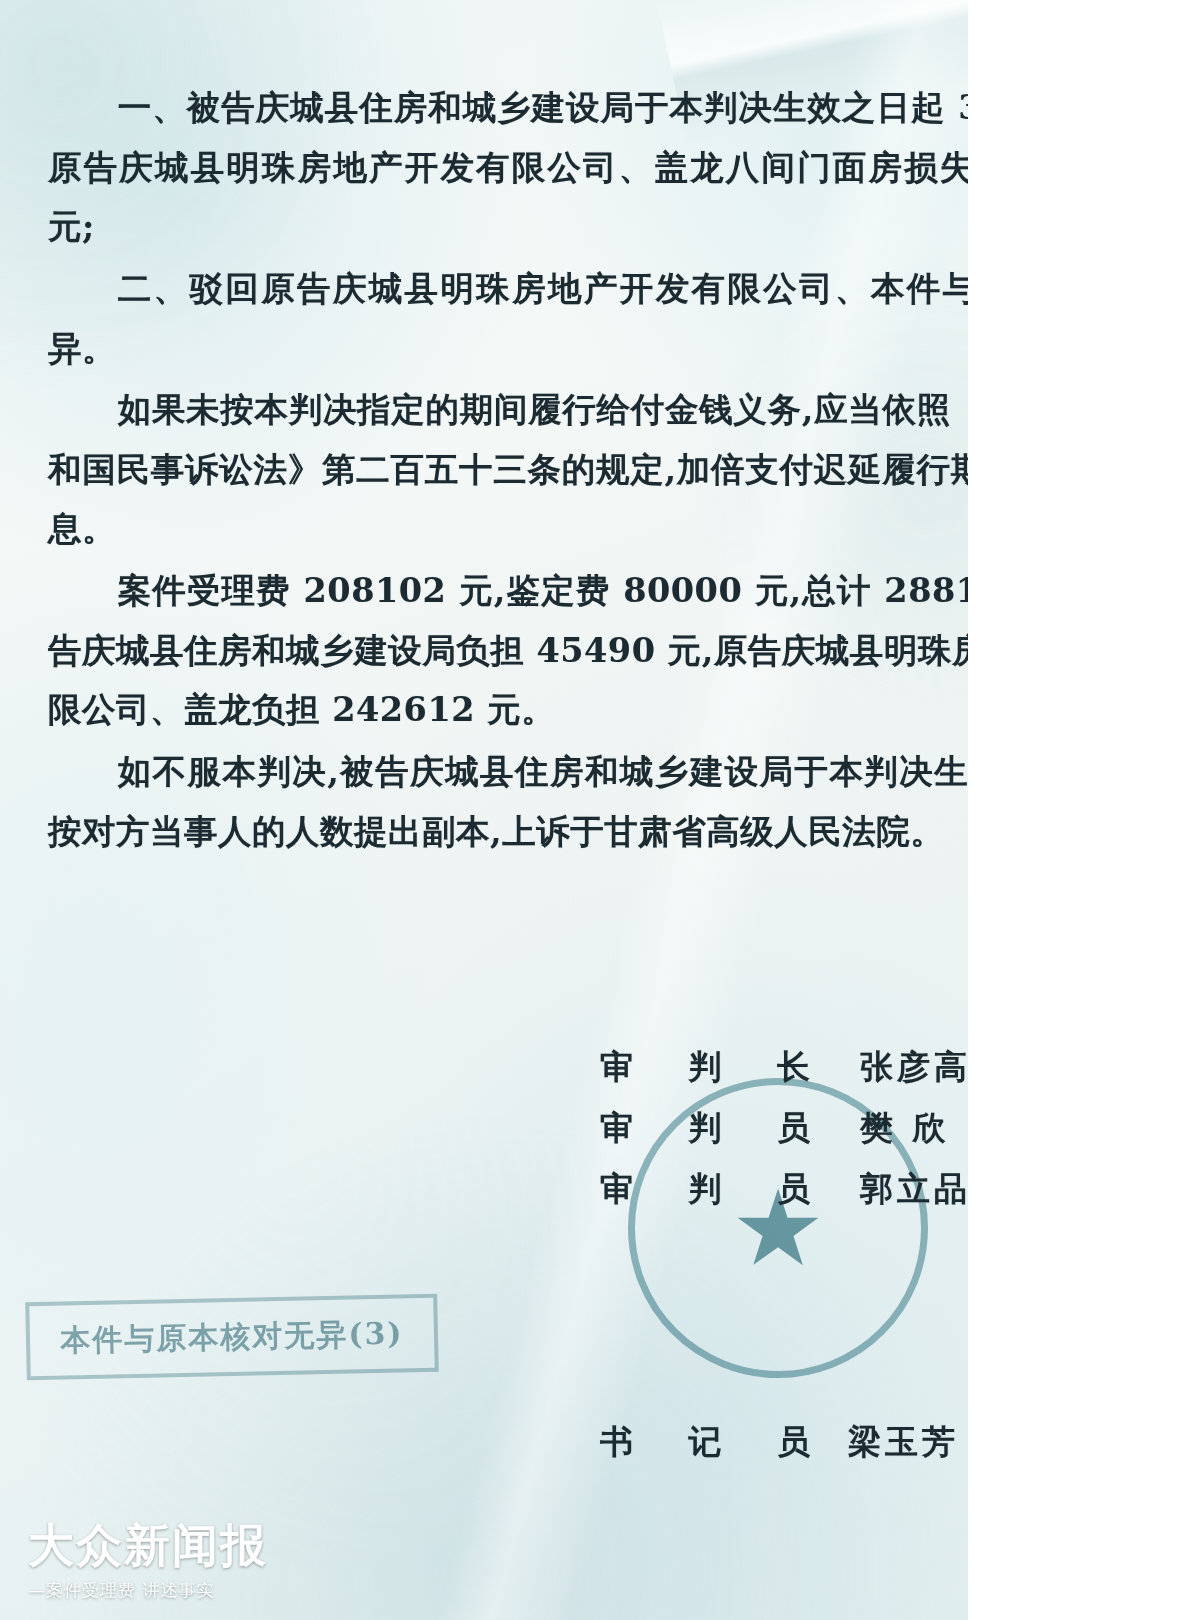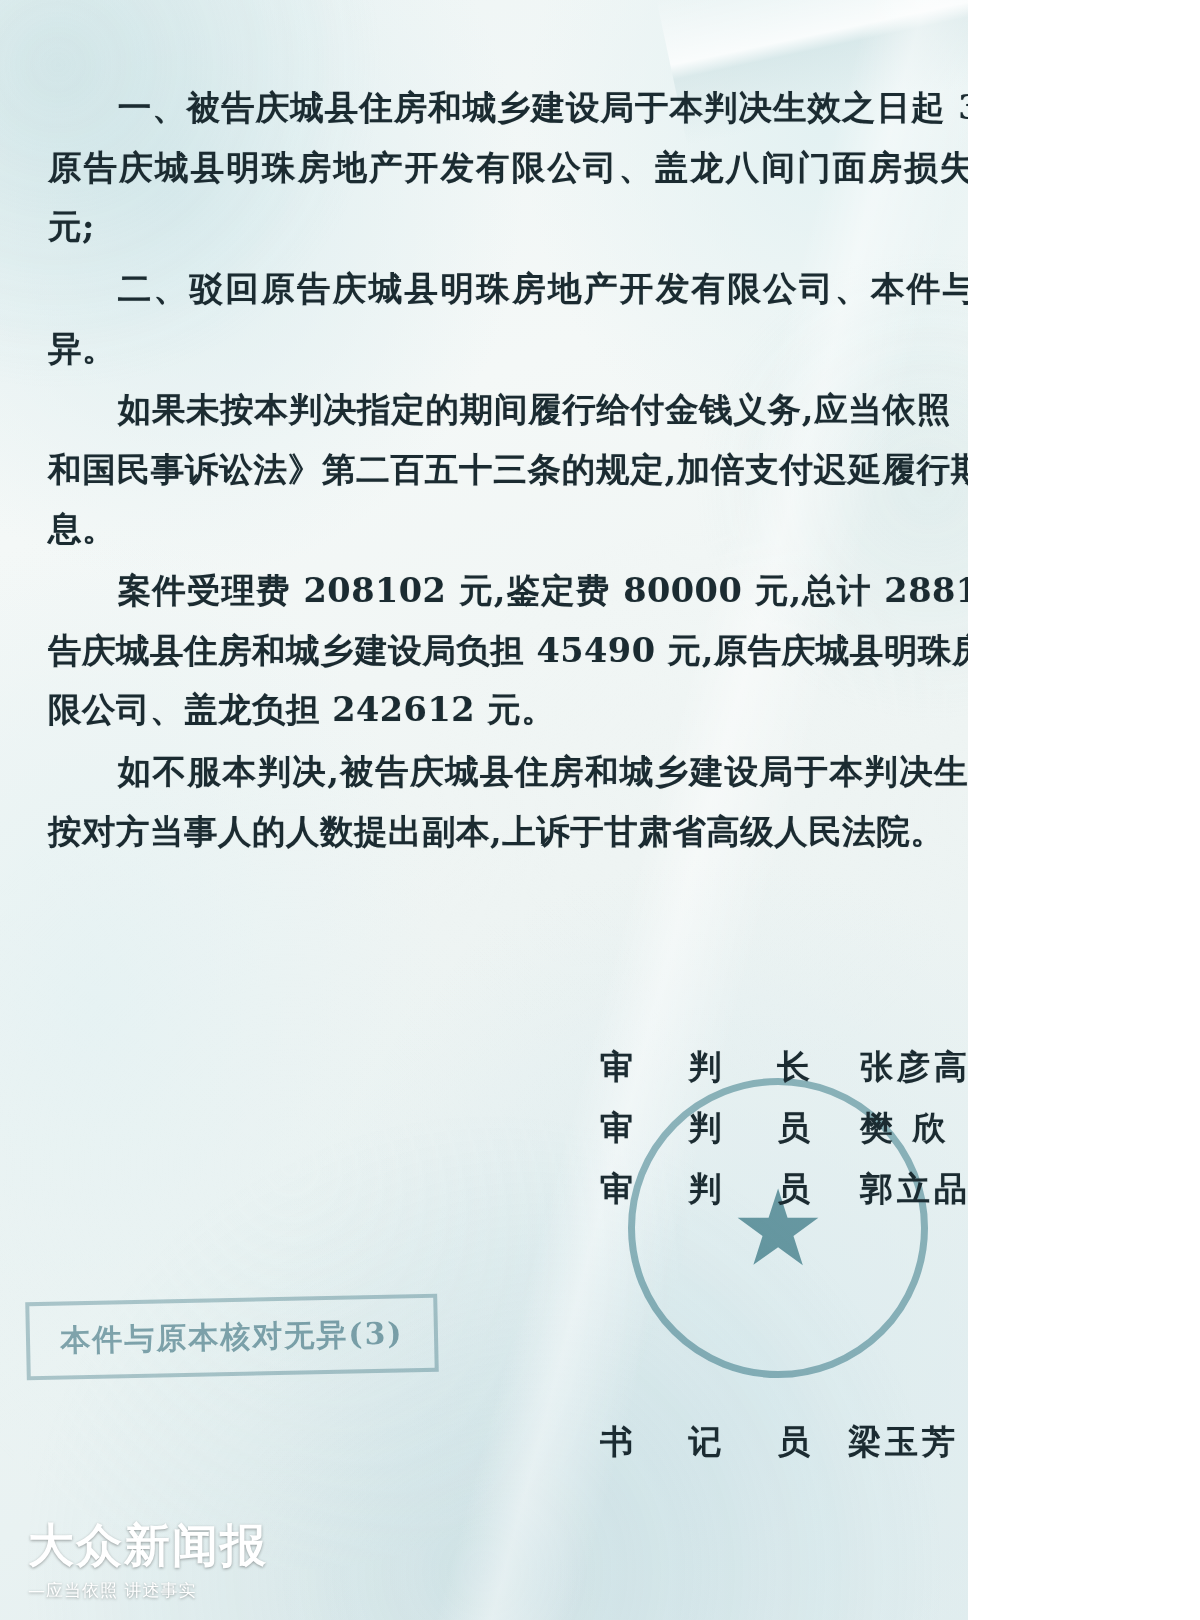--- a/index.html
+++ b/index.html
@@ -265,15 +265,15 @@
         <span>记</span>
         <span>员</span>
     </div>
     <div class="clerk-name">梁玉芳</div>
   </div>
 
   <div class="rect-stamp">本件与原本核对无异(3)</div>
 
   <div class="watermark">
     <div class="wm-main">大众新闻报</div>
-    <div class="wm-sub">—应当依照 讲述事实</div>
+    <div class="wm-sub">—案件受理费 讲述事实</div>
   </div>
 </div>
 
 </body></html>

